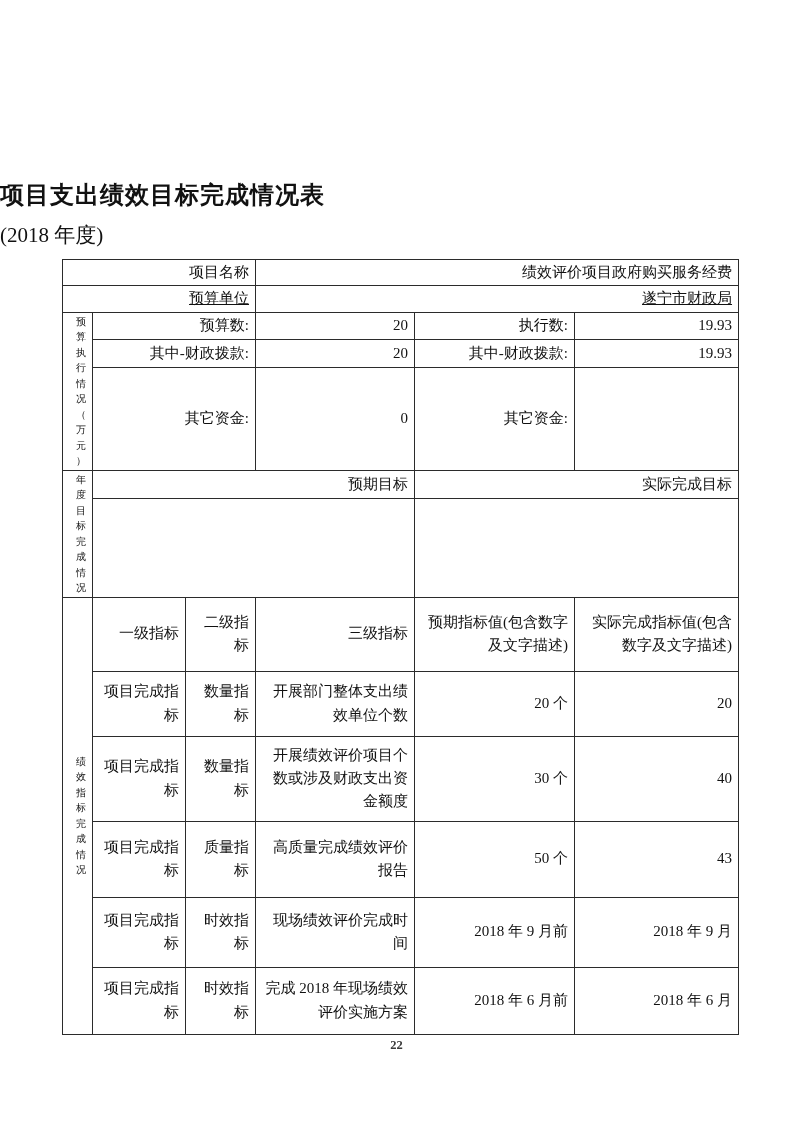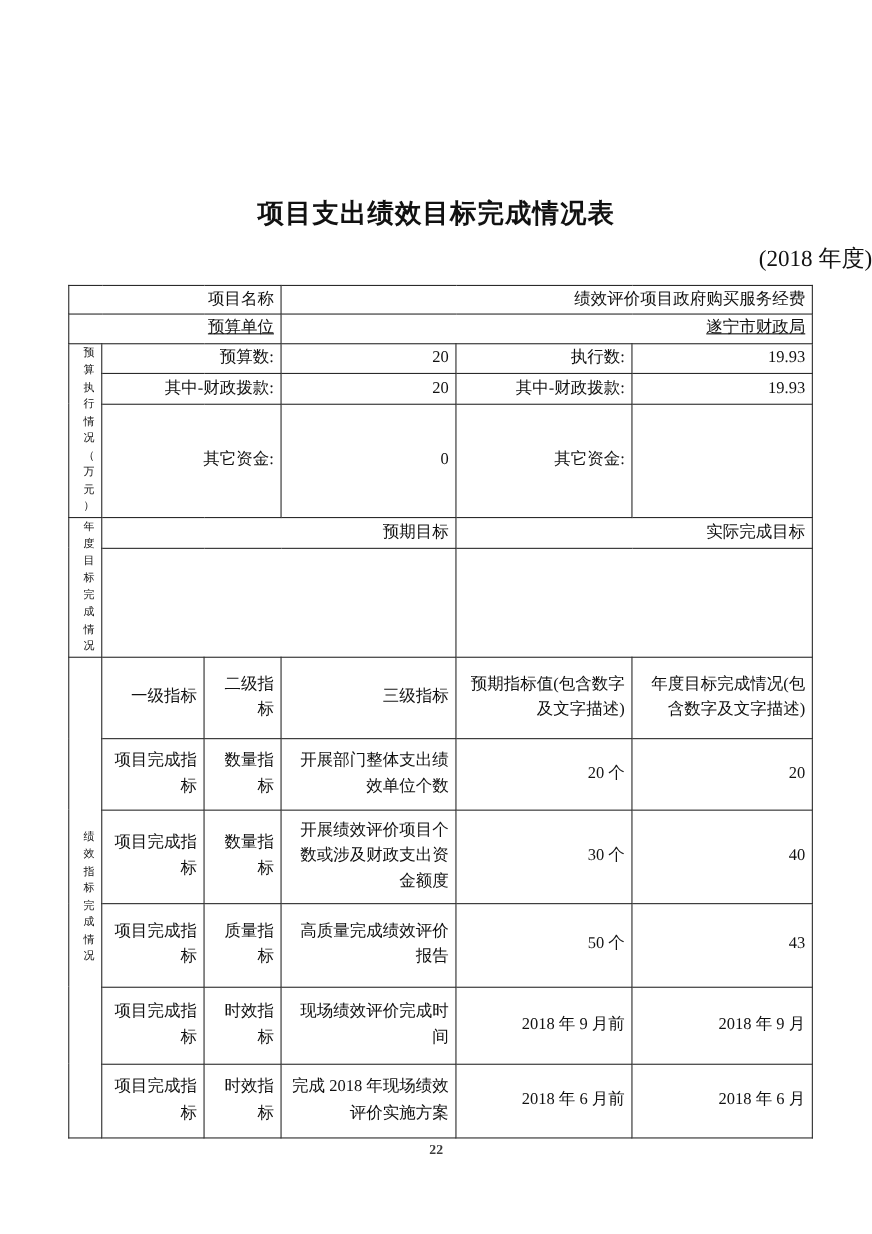--- a/index.html
+++ b/index.html
@@ -16,33 +16,33 @@
     overflow: hidden;
     font-family: "Liberation Serif", "DejaVu Serif", serif;
     color: #111111;
   }
   .doc-title {
     position: absolute;
     top: 180px;
     left: 0;
     width: 793px;
     margin: 0;
-    text-align: center;
+    text-align: left;
     font-family: "Liberation Sans", "DejaVu Sans", sans-serif;
     font-weight: 700;
     font-size: 24px;
     line-height: 30px;
     letter-spacing: 1px;
   }
   .doc-subtitle {
     position: absolute;
     top: 221px;
     left: 0;
     width: 793px;
-    text-align: right;
+    text-align: left;
     font-size: 21px;
     line-height: 28px;
   }
   table.main {
     position: absolute;
     top: 259px;
     left: 62px;
     width: 676px;
     border-collapse: collapse;
     table-layout: fixed;
@@ -143,21 +143,21 @@
         <td colspan="3"></td>
         <td colspan="2"></td>
       </tr>
 
       <tr class="r8">
         <td rowspan="6" class="grp">绩效指标完成情况</td>
         <td>一级指标</td>
         <td>二级指标</td>
         <td>三级指标</td>
         <td>预期指标值(包含数字及文字描述)</td>
-        <td>年度目标完成情况(包含数字及文字描述)</td>
+        <td>实际完成指标值(包含数字及文字描述)</td>
       </tr>
       <tr class="r9">
         <td>项目完成指标</td>
         <td>数量指标</td>
         <td>开展部门整体支出绩效单位个数</td>
         <td>20 个</td>
         <td>20</td>
       </tr>
       <tr class="r10">
         <td>项目完成指标</td>

